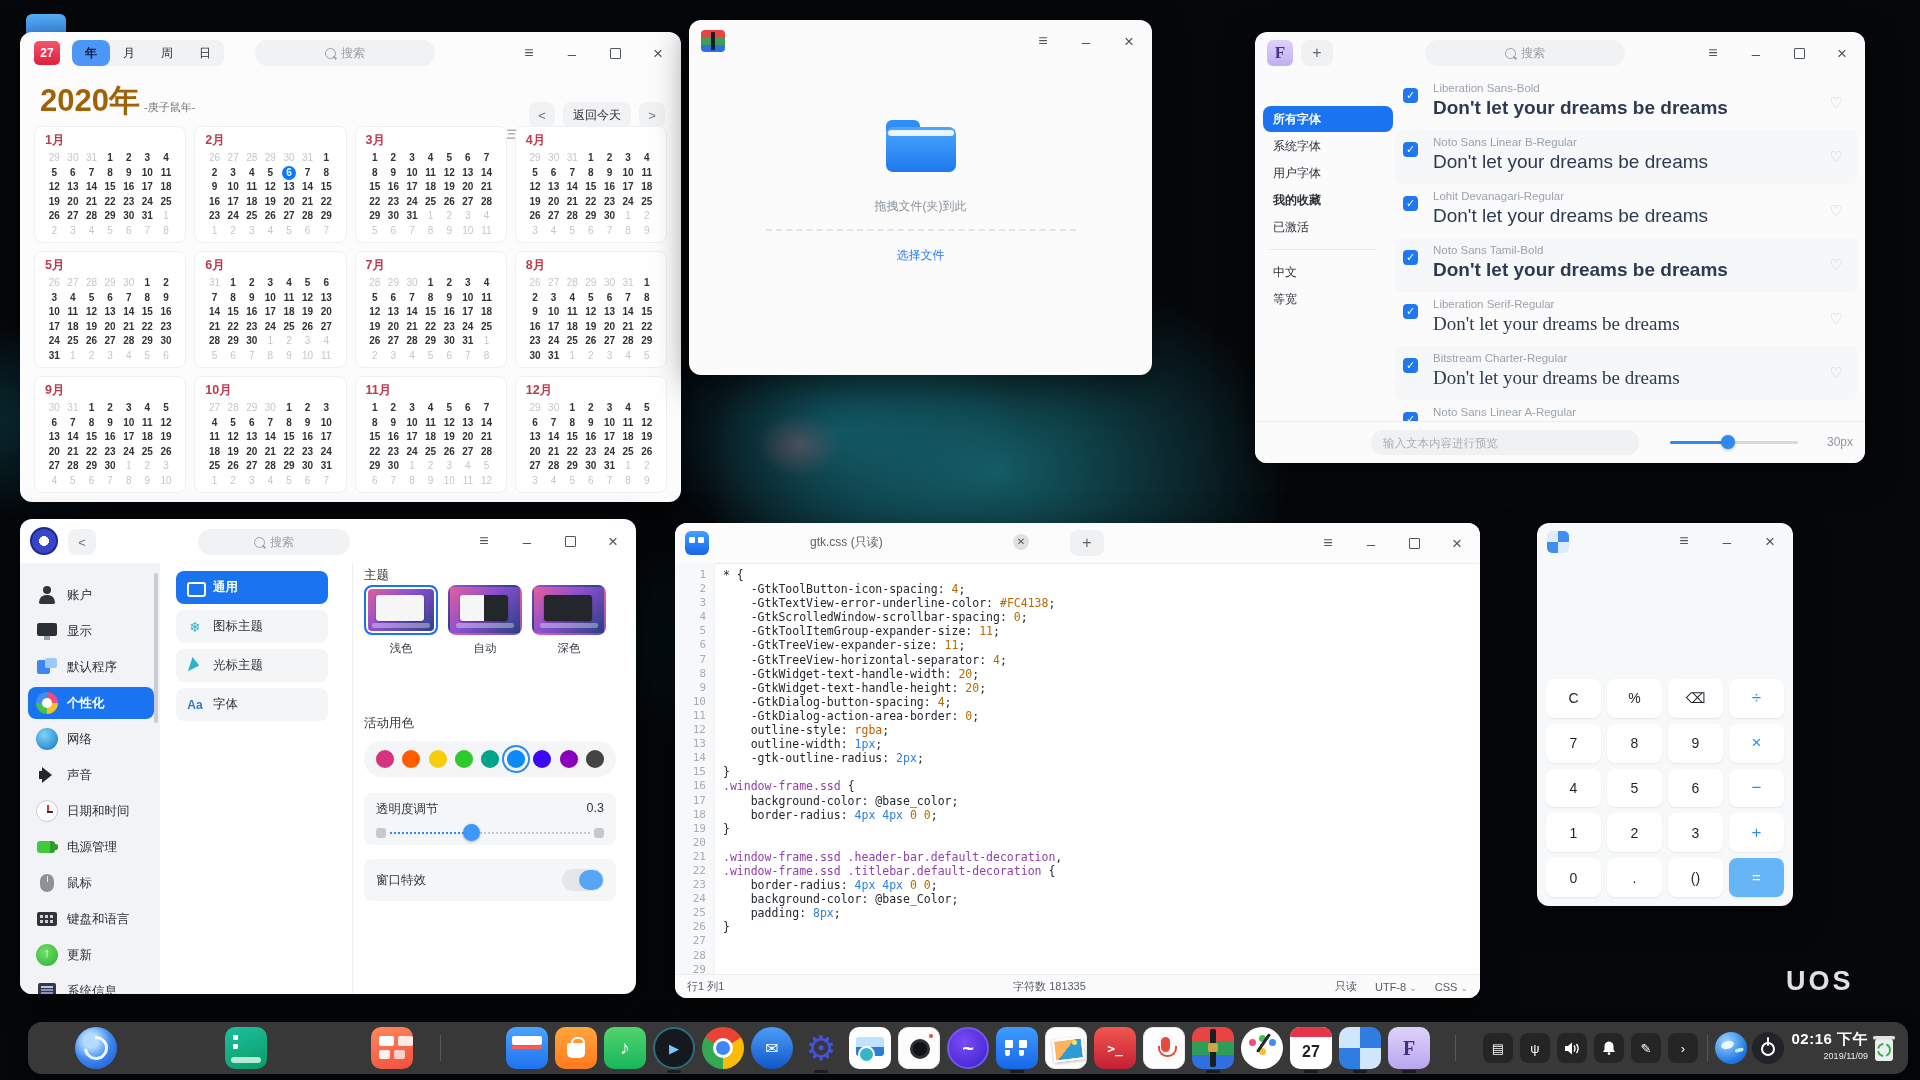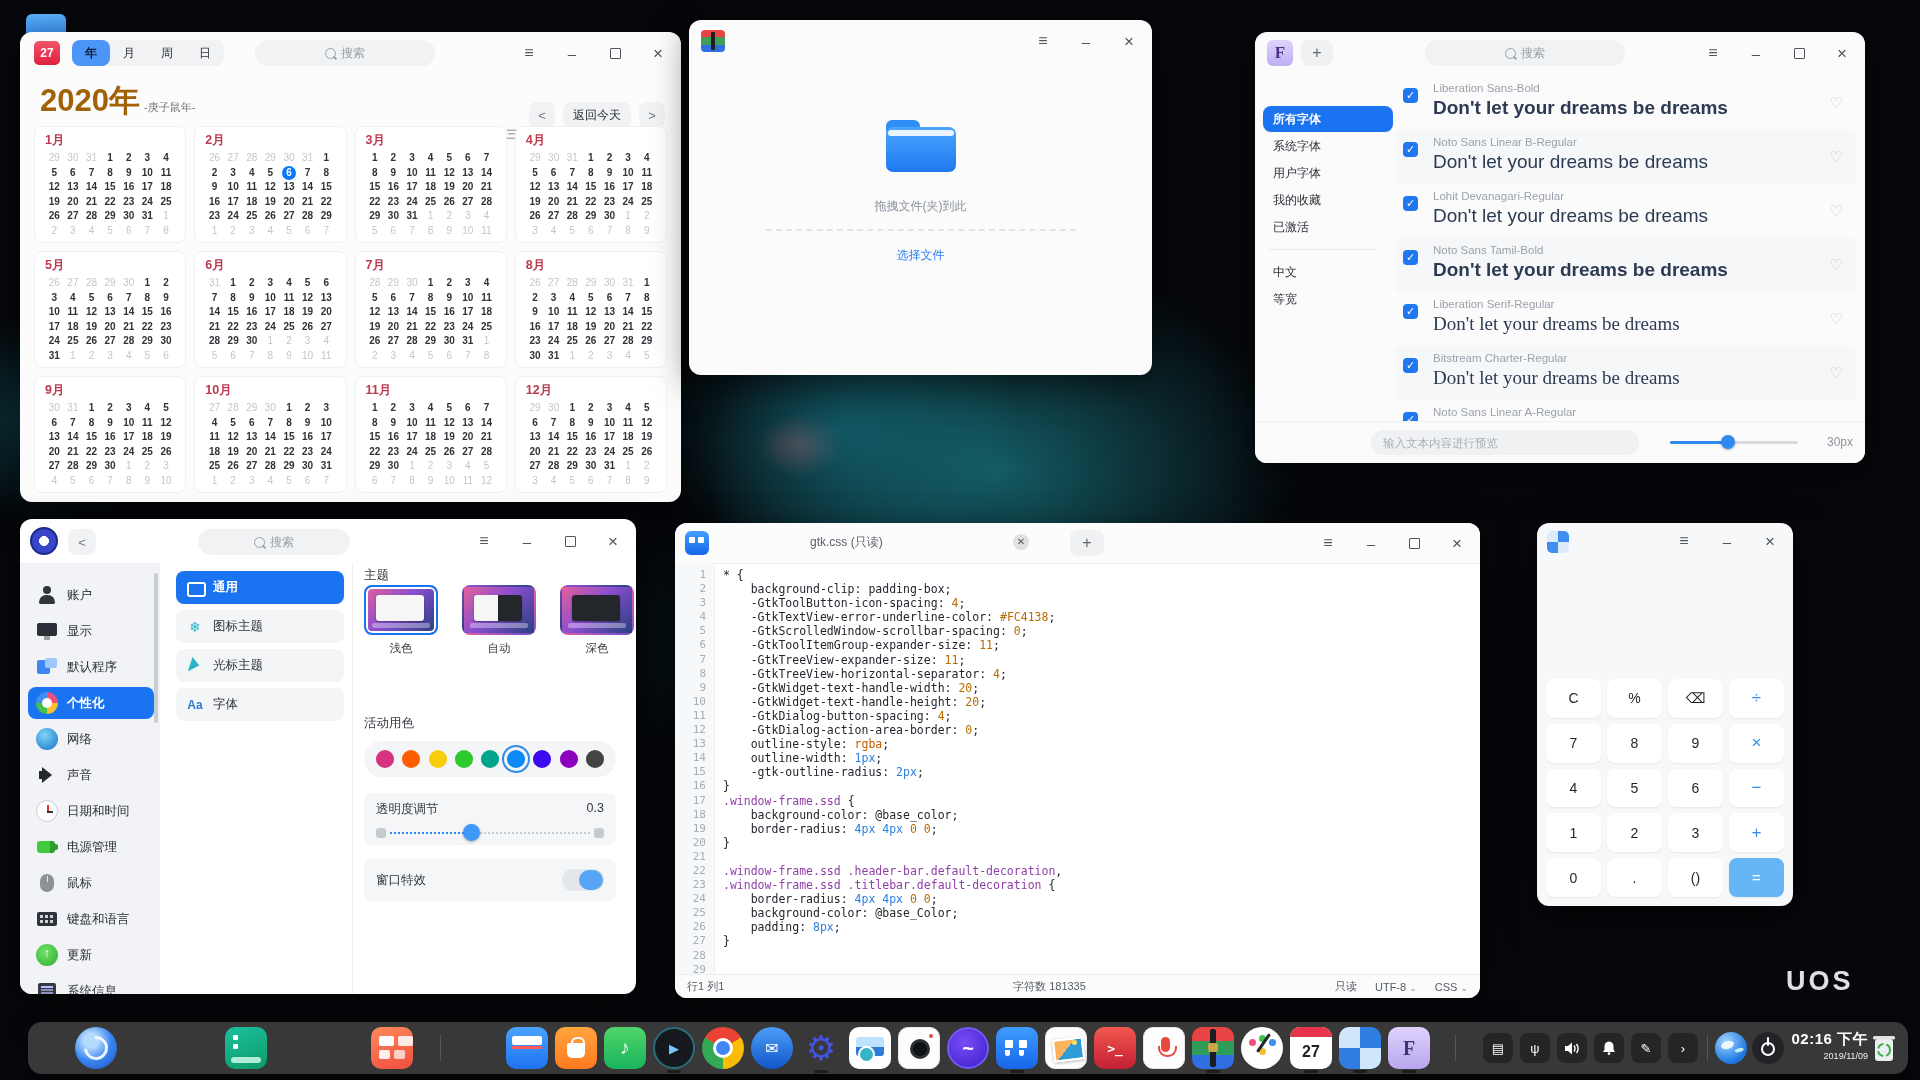--- a/index.html
+++ b/index.html
@@ -85,25 +85,25 @@
   #set-win{left:20px;top:519px;width:616px;height:475px;background:#fff;}
   #set-appicon{position:absolute;left:10px;top:8px;width:28px;height:28px;border-radius:50%;background:radial-gradient(circle at 50% 50%,#fff 0 28%,#3746c8 30% 100%);border:2px solid #1d2a8a;box-sizing:border-box;}
   #set-back{position:absolute;left:48px;top:10px;width:28px;height:26px;border-radius:8px;background:#f1f2f4;color:#70767e;font-size:13px;display:flex;align-items:center;justify-content:center;}
   #set-search{left:178px;top:10px;width:152px;}
   #set-sidebar{position:absolute;left:0;top:44px;width:140px;bottom:0;background:#f2f3f6;}
   .snav{position:absolute;left:8px;width:118px;height:32px;border-radius:8px;display:flex;align-items:center;gap:9px;padding-left:8px;font-size:12.5px;color:#2c3138;}
   .snav.active{background:#1a73f0;color:#fff;font-weight:bold;}
   .sico{width:22px;height:22px;position:relative;flex:none;}
   #set-scroll{position:absolute;right:2px;top:10px;width:4px;height:150px;border-radius:2px;background:#c9cdd3;}
   #set-subnav{position:absolute;left:150px;top:44px;width:182px;bottom:0;border-right:1px solid #f0f0f0;}
-  .sub{position:absolute;left:6px;width:168px;height:33px;border-radius:8px;background:#f4f5f7;display:flex;align-items:center;gap:9px;padding-left:10px;font-size:12.5px;color:#2c3138;box-sizing:border-box;}
+  .sub{position:absolute;left:6px;width:152px;height:33px;border-radius:8px;background:#f4f5f7;display:flex;align-items:center;gap:9px;padding-left:10px;font-size:12.5px;color:#2c3138;box-sizing:border-box;}
   .sub.active{background:#1a73f0;color:#fff;font-weight:bold;}
   #set-main{position:absolute;left:340px;top:44px;right:8px;bottom:0;}
   .set-label{font-size:12.5px;color:#33383f;}
-  #theme-cards{position:absolute;left:4px;top:22px;display:flex;gap:24px;}
+  #theme-cards{position:absolute;left:4px;top:22px;display:flex;gap:10px;}
   .tcard{width:74px;height:50px;border-radius:8px;position:relative;background:linear-gradient(135deg,#e45f9b,#8a4fd0 45%,#27407f);border:2px solid transparent;box-sizing:border-box;}
   .tcard.sel{border-color:#1a73f0;box-shadow:inset 0 0 0 2px #fff;}
   .tcard .mini{position:absolute;left:10px;top:8px;width:48px;height:26px;border-radius:3px;background:#f6f6f6;box-shadow:0 1px 2px rgba(0,0,0,.35);}
   .tcard.auto .mini{background:linear-gradient(90deg,#f6f6f6 50%,#23262b 50%);}
   .tcard.dark .mini{background:#23262b;}
   .tcard .dk{position:absolute;left:6px;bottom:5px;right:6px;height:5px;border-radius:2px;background:rgba(255,255,255,.35);}
   .tlabel{position:absolute;top:56px;width:74px;text-align:center;font-size:11.5px;color:#3a4047;}
   #accent-row{position:absolute;left:4px;top:178px;width:252px;height:36px;border-radius:18px;background:#f4f5f7;display:flex;align-items:center;justify-content:space-around;padding:0 8px;box-sizing:border-box;}
   .dot{width:18px;height:18px;border-radius:50%;position:relative;flex:none;}
   .dot.sel:after{content:"";position:absolute;left:-5px;top:-5px;width:24px;height:24px;border:2px solid #2f8af0;border-radius:50%;}
@@ -886,21 +886,21 @@
       <span class="wc menu">≡</span>
       <span class="wc">–</span>
       <span class="wc max"><span></span></span>
       <span class="wc close">×</span>
     </div>
   </div>
   <div id="font-sidebar">
       <div class="fside active" style="top: 32px;">所有字体</div>
       <div class="fside" style="top: 59px;">系统字体</div>
       <div class="fside" style="top: 86px;">用户字体</div>
-      <div class="fside" style="top: 113px;">我的收藏</div>
+      <div class="fside" style="top: 113px; font-weight: bold;">我的收藏</div>
       <div class="fside" style="top: 140px;">已激活</div>
       <div id="fside-sep" style="top: 175px;"></div>
       <div class="fside" style="top: 185px;">中文</div>
       <div class="fside" style="top: 212px;">等宽</div>
     </div>
   <div id="font-list">
       <div class="frow">
         <span class="fcheck">✓</span>
         <span class="fname">Liberation Sans-Bold</span>
         <span class="fprev sb">Don't let your dreams be dreams</span>
@@ -1136,21 +1136,20 @@
         <div>23</div>
         <div>24</div>
         <div>25</div>
         <div>26</div>
         <div>27</div>
         <div>28</div>
         <div>29</div>
       </div>
     <div id="ed-code">
         <div class="cl"><span class="tk-t">* {</span></div>
-        <div class="cl"><span class="tk-t">    background-clip: padding-box;</span></div>
         <div class="cl"><span class="tk-t">    -GtkToolButton-icon-spacing: </span><span class="tk-n">4</span><span class="tk-t">;</span></div>
         <div class="cl"><span class="tk-t">    -GtkTextView-error-underline-color: </span><span class="tk-n">#FC4138</span><span class="tk-t">;</span></div>
         <div class="cl"><span class="tk-t">    -GtkScrolledWindow-scrollbar-spacing: </span><span class="tk-n">0</span><span class="tk-t">;</span></div>
         <div class="cl"><span class="tk-t">    -GtkToolItemGroup-expander-size: </span><span class="tk-n">11</span><span class="tk-t">;</span></div>
         <div class="cl"><span class="tk-t">    -GtkTreeView-expander-size: </span><span class="tk-n">11</span><span class="tk-t">;</span></div>
         <div class="cl"><span class="tk-t">    -GtkTreeView-horizontal-separator: </span><span class="tk-n">4</span><span class="tk-t">;</span></div>
         <div class="cl"><span class="tk-t">    -GtkWidget-text-handle-width: </span><span class="tk-n">20</span><span class="tk-t">;</span></div>
         <div class="cl"><span class="tk-t">    -GtkWidget-text-handle-height: </span><span class="tk-n">20</span><span class="tk-t">;</span></div>
         <div class="cl"><span class="tk-t">    -GtkDialog-button-spacing: </span><span class="tk-n">4</span><span class="tk-t">;</span></div>
         <div class="cl"><span class="tk-t">    -GtkDialog-action-area-border: </span><span class="tk-n">0</span><span class="tk-t">;</span></div>

